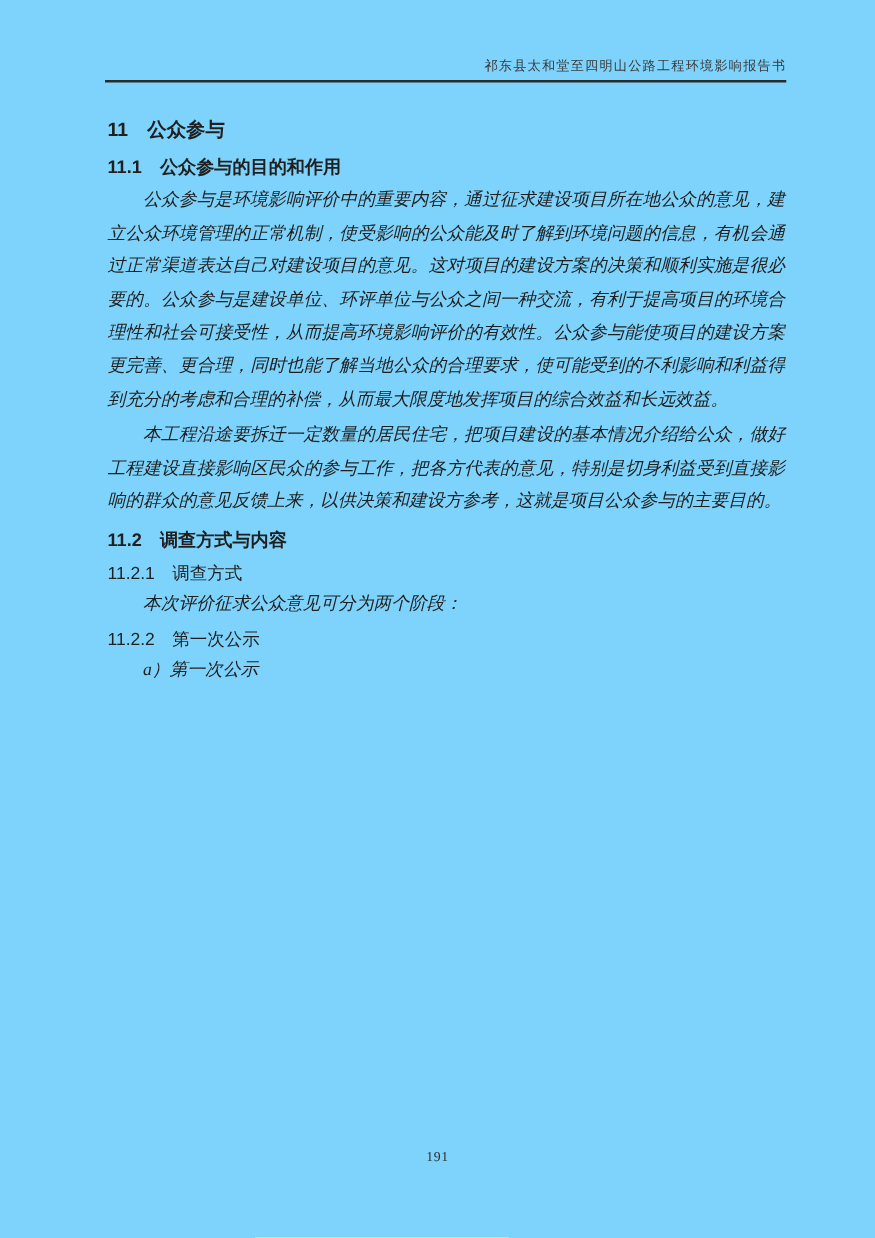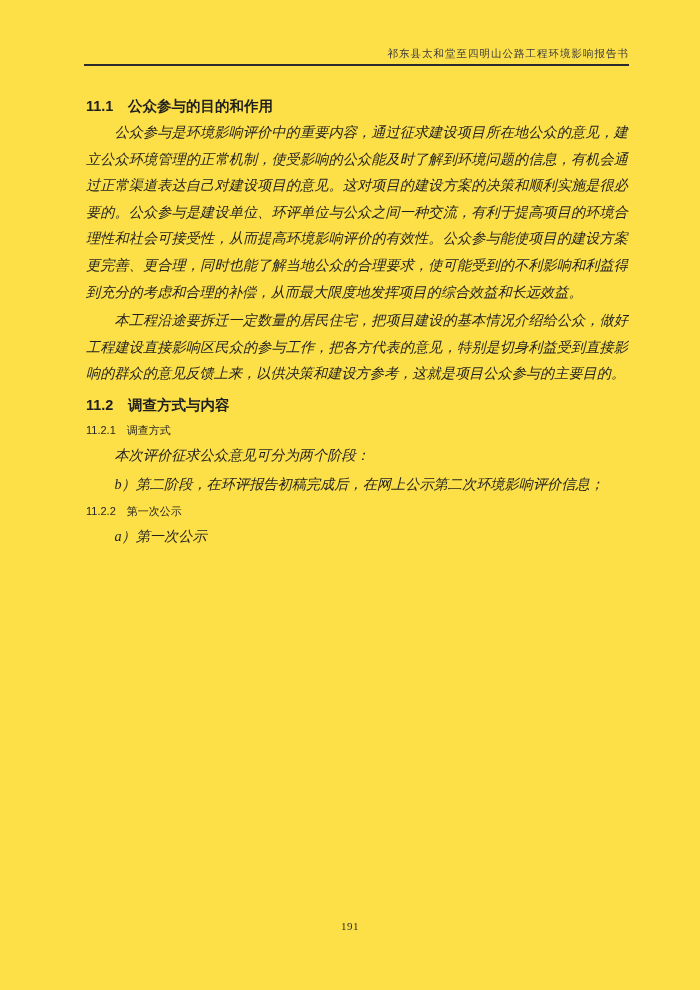--- a/index.html
+++ b/index.html
@@ -11,21 +11,21 @@
     width: 700px;
     height: 990px;
     position: relative;
     font-family: "Liberation Serif", "DejaVu Serif", serif;
     color: #1f1f1f;
     overflow: hidden;
   }
   .page {
     position: absolute;
     inset: 0;
-    background: #fde047;
+    background: #7dd3fc;
   }
   .header {
     position: absolute;
     top: 46px;
     left: 84px;
     right: 71px;
     text-align: right;
     font-size: 10.5px;
     line-height: 15px;
     letter-spacing: 1px;
@@ -50,21 +50,21 @@
   .h2 {
     font-family: "Liberation Sans", "DejaVu Sans", sans-serif;
     font-size: 14.5px;
     font-weight: bold;
     line-height: 21px;
     margin: 8px 0 0 0;
     white-space: pre-wrap;
   }
   .h3 {
     font-family: "Liberation Sans", "DejaVu Sans", sans-serif;
-    font-size: 11px;
+    font-size: 14px;
     font-weight: normal;
     line-height: 20px;
     margin: 4px 0 0 0;
     white-space: pre-wrap;
   }
   .para {
     font-size: 14.2px;
     line-height: 26.6px;
     text-align: justify;
     text-justify: inter-ideograph;
@@ -86,27 +86,27 @@
 </head>
 <body>
 
 <div class="page">
 
   <div class="header">
     <span>祁东县太和堂至四明山公路工程环境影响报告书</span>
   </div>
 
   <div class="body-area">
+    <div class="h1">11　公众参与</div>
     <div class="h2">11.1　公众参与的目的和作用</div>
     <p class="para">公众参与是环境影响评价中的重要内容，通过征求建设项目所在地公众的意见，建立公众环境管理的正常机制，使受影响的公众能及时了解到环境问题的信息，有机会通过正常渠道表达自己对建设项目的意见。这对项目的建设方案的决策和顺利实施是很必要的。公众参与是建设单位、环评单位与公众之间一种交流，有利于提高项目的环境合理性和社会可接受性，从而提高环境影响评价的有效性。公众参与能使项目的建设方案更完善、更合理，同时也能了解当地公众的合理要求，使可能受到的不利影响和利益得到充分的考虑和合理的补偿，从而最大限度地发挥项目的综合效益和长远效益。</p>
     <p class="para">本工程沿途要拆迁一定数量的居民住宅，把项目建设的基本情况介绍给公众，做好工程建设直接影响区民众的参与工作，把各方代表的意见，特别是切身利益受到直接影响的群众的意见反馈上来，以供决策和建设方参考，这就是项目公众参与的主要目的。</p>
     <div class="h2">11.2　调查方式与内容</div>
     <div class="h3">11.2.1　调查方式</div>
     <p class="para">本次评价征求公众意见可分为两个阶段：</p>
-    <p class="para">b）第二阶段，在环评报告初稿完成后，在网上公示第二次环境影响评价信息；</p>
     <div class="h3">11.2.2　第一次公示</div>
     <p class="para">a）第一次公示</p>
   </div>
 
   <div class="footer">
     <span>191</span>
   </div>
 
 </div>
 

